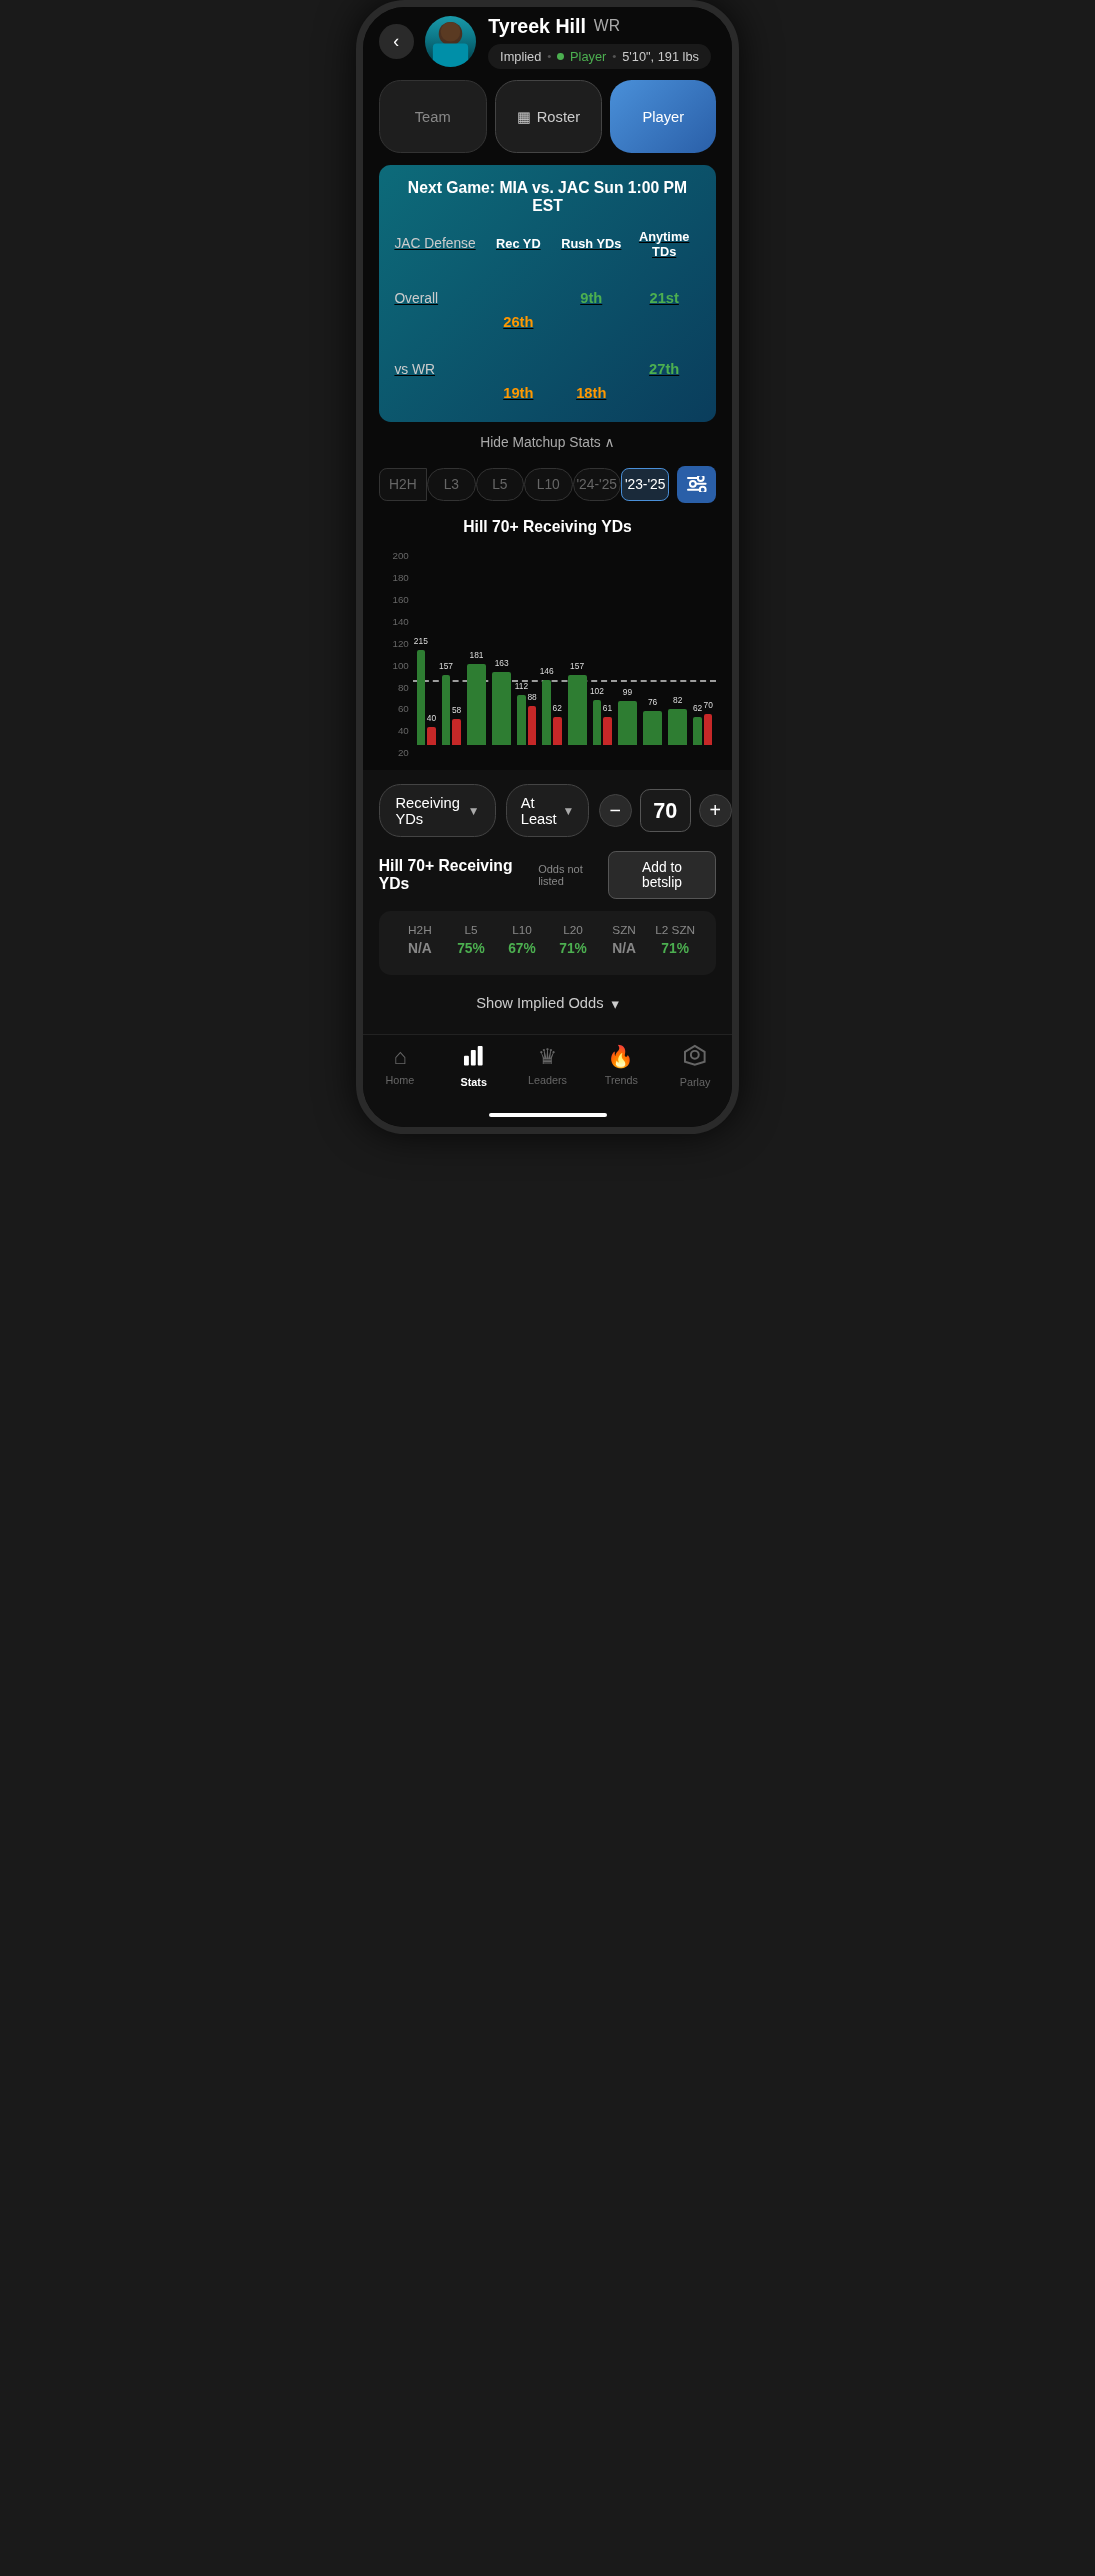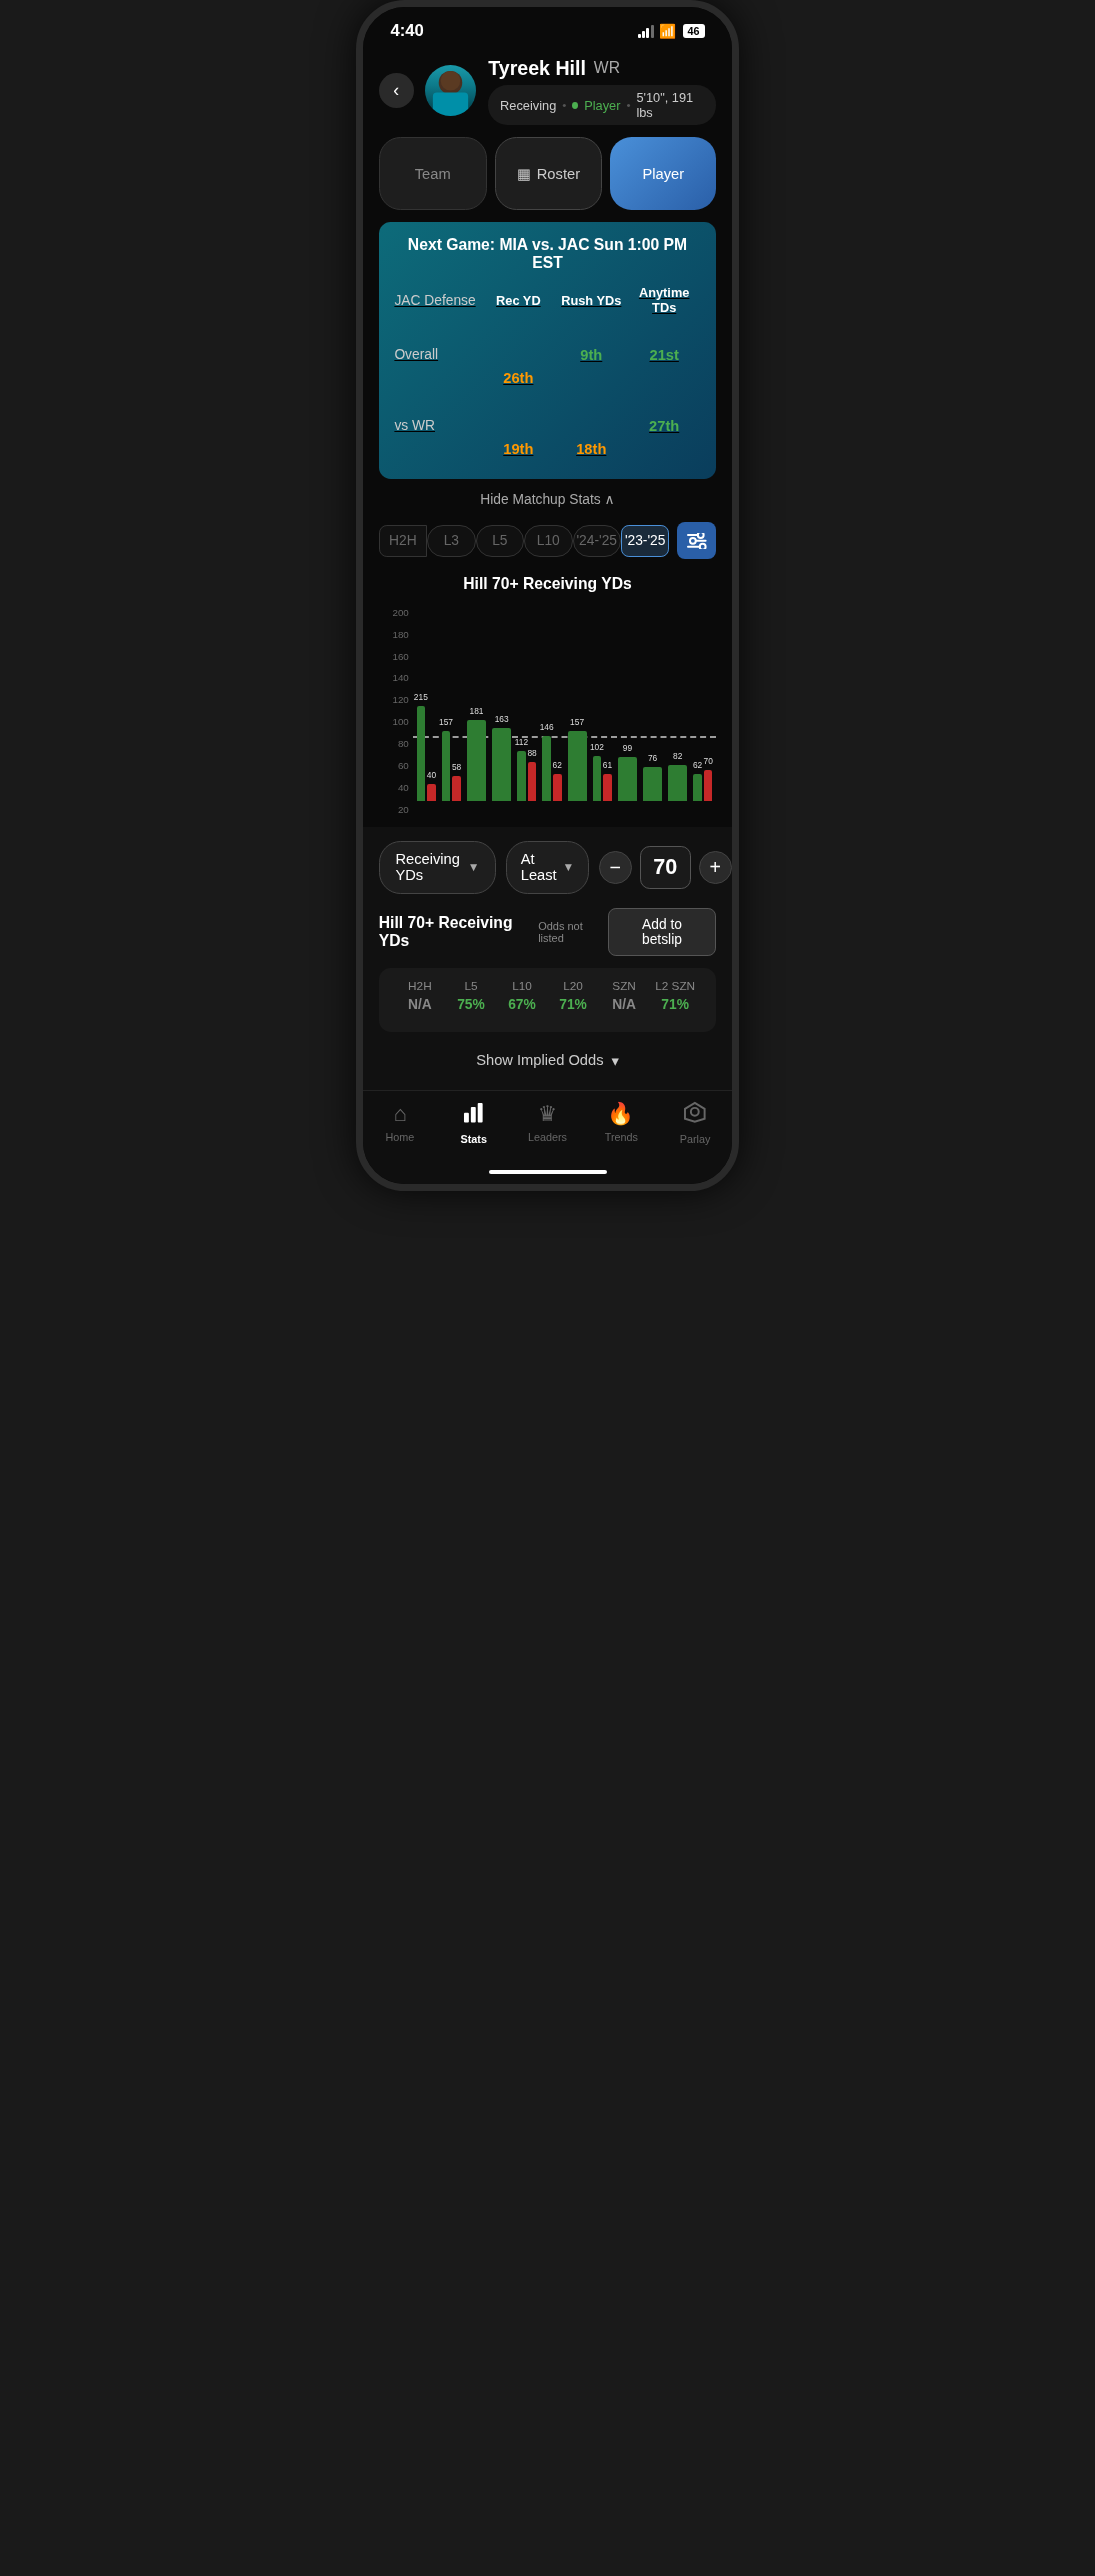--- a/index.html
+++ b/index.html
@@ -495,54 +495,41 @@
       font-size: 8.4px;
       white-space: nowrap;
       font-weight: 500;
     }
   </style>
 </head>
 <body>
 
 <div class="phone-frame">
 
-  <div class="status-bar">
-    <span class="status-time">4:40</span>
-    <div class="status-icons">
-      <div class="signal-bars">
-        <div class="signal-bar" style="height:3.9px"></div>
-        <div class="signal-bar" style="height:6.9px"></div>
-        <div class="signal-bar" style="height:9.8px"></div>
-        <div class="signal-bar" style="height:12.8px; opacity:0.4"></div>
-      </div>
-      <span class="wifi-icon">📶</span>
-      <div class="battery-box">46</div>
-    </div>
-  </div>
 
   <div class="header">
     <div class="back-btn">
       <span>‹</span>
     </div>
     <div class="player-avatar">
       <div class="avatar-img">
         <svg width="51" height="51" viewBox="0 0 52 52">
           <circle cx="26" cy="18" r="12" fill="#4a3020"></circle>
           <rect x="8" y="28" width="36" height="24" rx="4" fill="#008fa8"></rect>
           <circle cx="26" cy="16" r="10" fill="#5a3a22"></circle>
         </svg>
       </div>
     </div>
     <div class="player-info">
       <div class="player-name-row">
         <span class="player-name">Tyreek Hill</span>
         <span class="player-pos">WR</span>
       </div>
       <div class="player-meta">
-        <span class="team-name">Receiving</span>
+        <span class="team-name">Implied</span>
         <span class="dot">•</span>
         <span class="active-dot"></span>
         <span class="active-badge">Player</span>
         <span class="dot">•</span>
         <span class="player-stats-text">5'10", 191 lbs</span>
       </div>
     </div>
   </div>
 
   <div class="nav-tabs">

